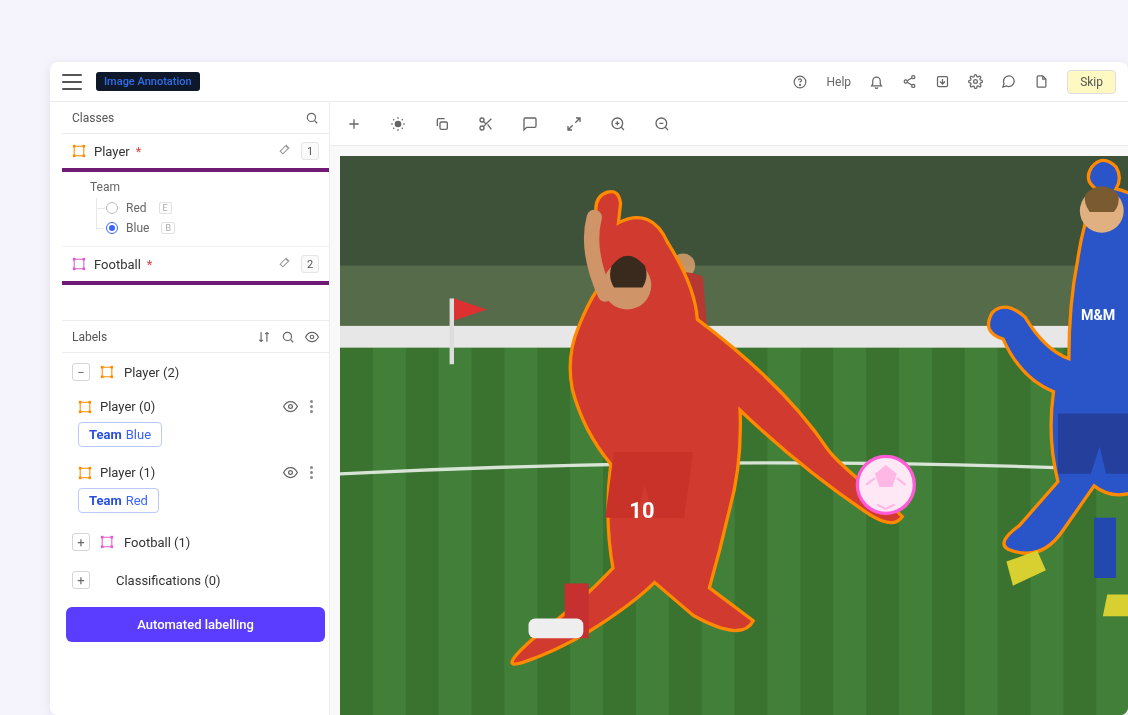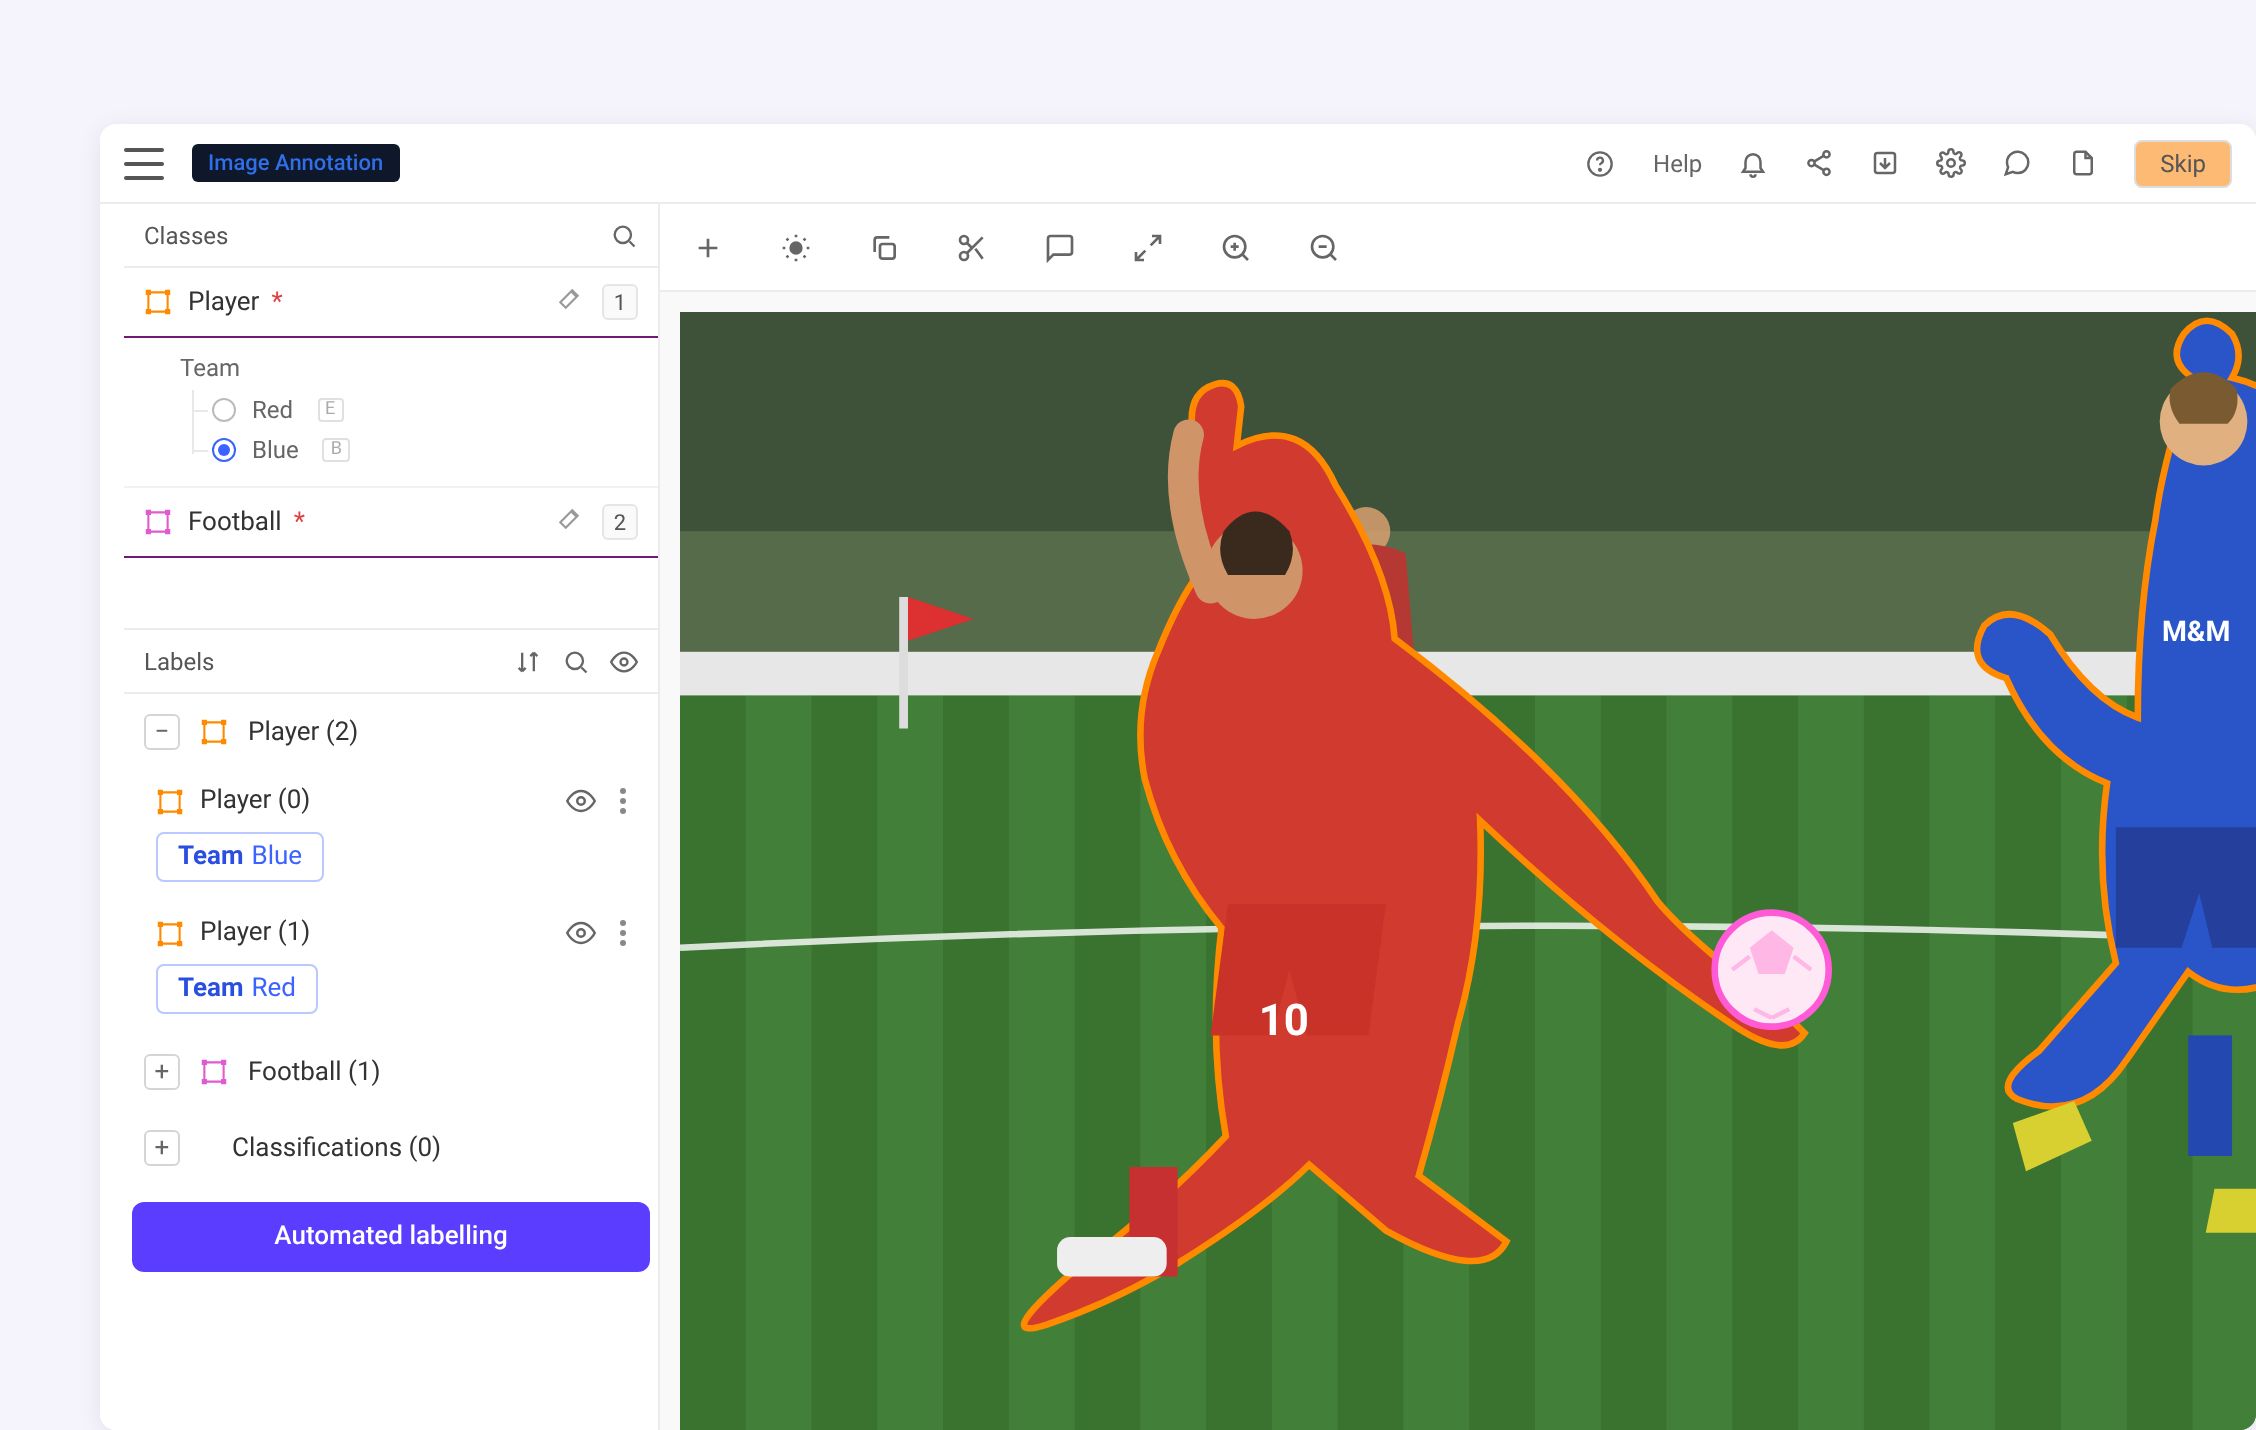--- a/index.html
+++ b/index.html
@@ -7,31 +7,31 @@
 .app { position: absolute; top: 62px; left: 50px; right: 0; bottom: 0; background: #fff; border-radius: 8px; box-shadow: 0 2px 12px rgba(0,0,0,0.08); display: flex; flex-direction: column; overflow: hidden; }
 
 
 .topbar { height: 40px; display: flex; align-items: center; padding: 0 12px; border-bottom: 1px solid #ececec; }
 .menu-icon { width: 20px; height: 16px; cursor: pointer; display: flex; flex-direction: column; justify-content: space-between; }
 .menu-icon span { display: block; height: 2px; background: #555; border-radius: 1px; }
 .tag { margin-left: 14px; background: #0f172a; color: #2f6fe8; font-size: 11px; padding: 3px 8px; border-radius: 3px; font-weight: 500; }
 .spacer { flex: 1; }
 .top-right { display: flex; align-items: center; gap: 18px; }
 .help { display: flex; align-items: flex-end; gap: 20px; color: #666; font-size: 12px; cursor: pointer; }
-.skip-btn { border: 1px solid #ddd; background: #fdba74; padding: 4px 12px; font-size: 12px; border-radius: 4px; cursor: pointer; color: #555; }
+.skip-btn { border: 1px solid #ddd; background: #fef9c3; padding: 4px 12px; font-size: 12px; border-radius: 4px; cursor: pointer; color: #555; }
 .icon-btn { cursor: pointer; color: #666; display: inline-flex; }
 
 
 .body { flex: 1; display: flex; overflow: hidden; }
 .sidebar { width: 280px; border-right: 1px solid #ececec; display: flex; flex-direction: column; background: #fff; padding-left: 12px; }
 .panel-head { height: 32px; display: flex; align-items: center; padding: 0 10px; font-size: 12px; color: #555; border-bottom: 1px solid #ececec; }
 .panel-head .spacer { flex: 1; }
 .panel-head .icon-btn { margin-left: 10px; }
 
-.class-row { display: flex; align-items: center; padding: 8px 10px; font-size: 13px; color: #333; border-bottom: 1px solid #701a75; position: relative; }
+.class-row { display: flex; align-items: center; padding: 8px 10px; font-size: 13px; color: #333; border-bottom: 4px solid #701a75; position: relative; }
 .class-row .shape-icon { margin-right: 8px; }
 .required { color: #e04040; margin-left: 6px; }
 .count-badge { width: 18px; height: 18px; border: 1px solid #e5e5e5; background: #fafafa; border-radius: 3px; font-size: 11px; display: flex; align-items: center; justify-content: center; color: #555; }
 .wand-icon { margin-right: 6px; color: #999; }
 .class-row .right { margin-left: auto; display: flex; align-items: center; gap: 4px; }
 
 .subtree { padding: 4px 0 8px 28px; font-size: 12px; color: #666; border-bottom: 1px solid #f2f2f2; }
 .sub-attr { padding: 4px 0; }
 .sub-opts { padding-left: 16px; position: relative; }
 .sub-opts::before { content:""; position:absolute; left:6px; top:0; bottom:8px; width:1px; background:#e8e8e8; }

